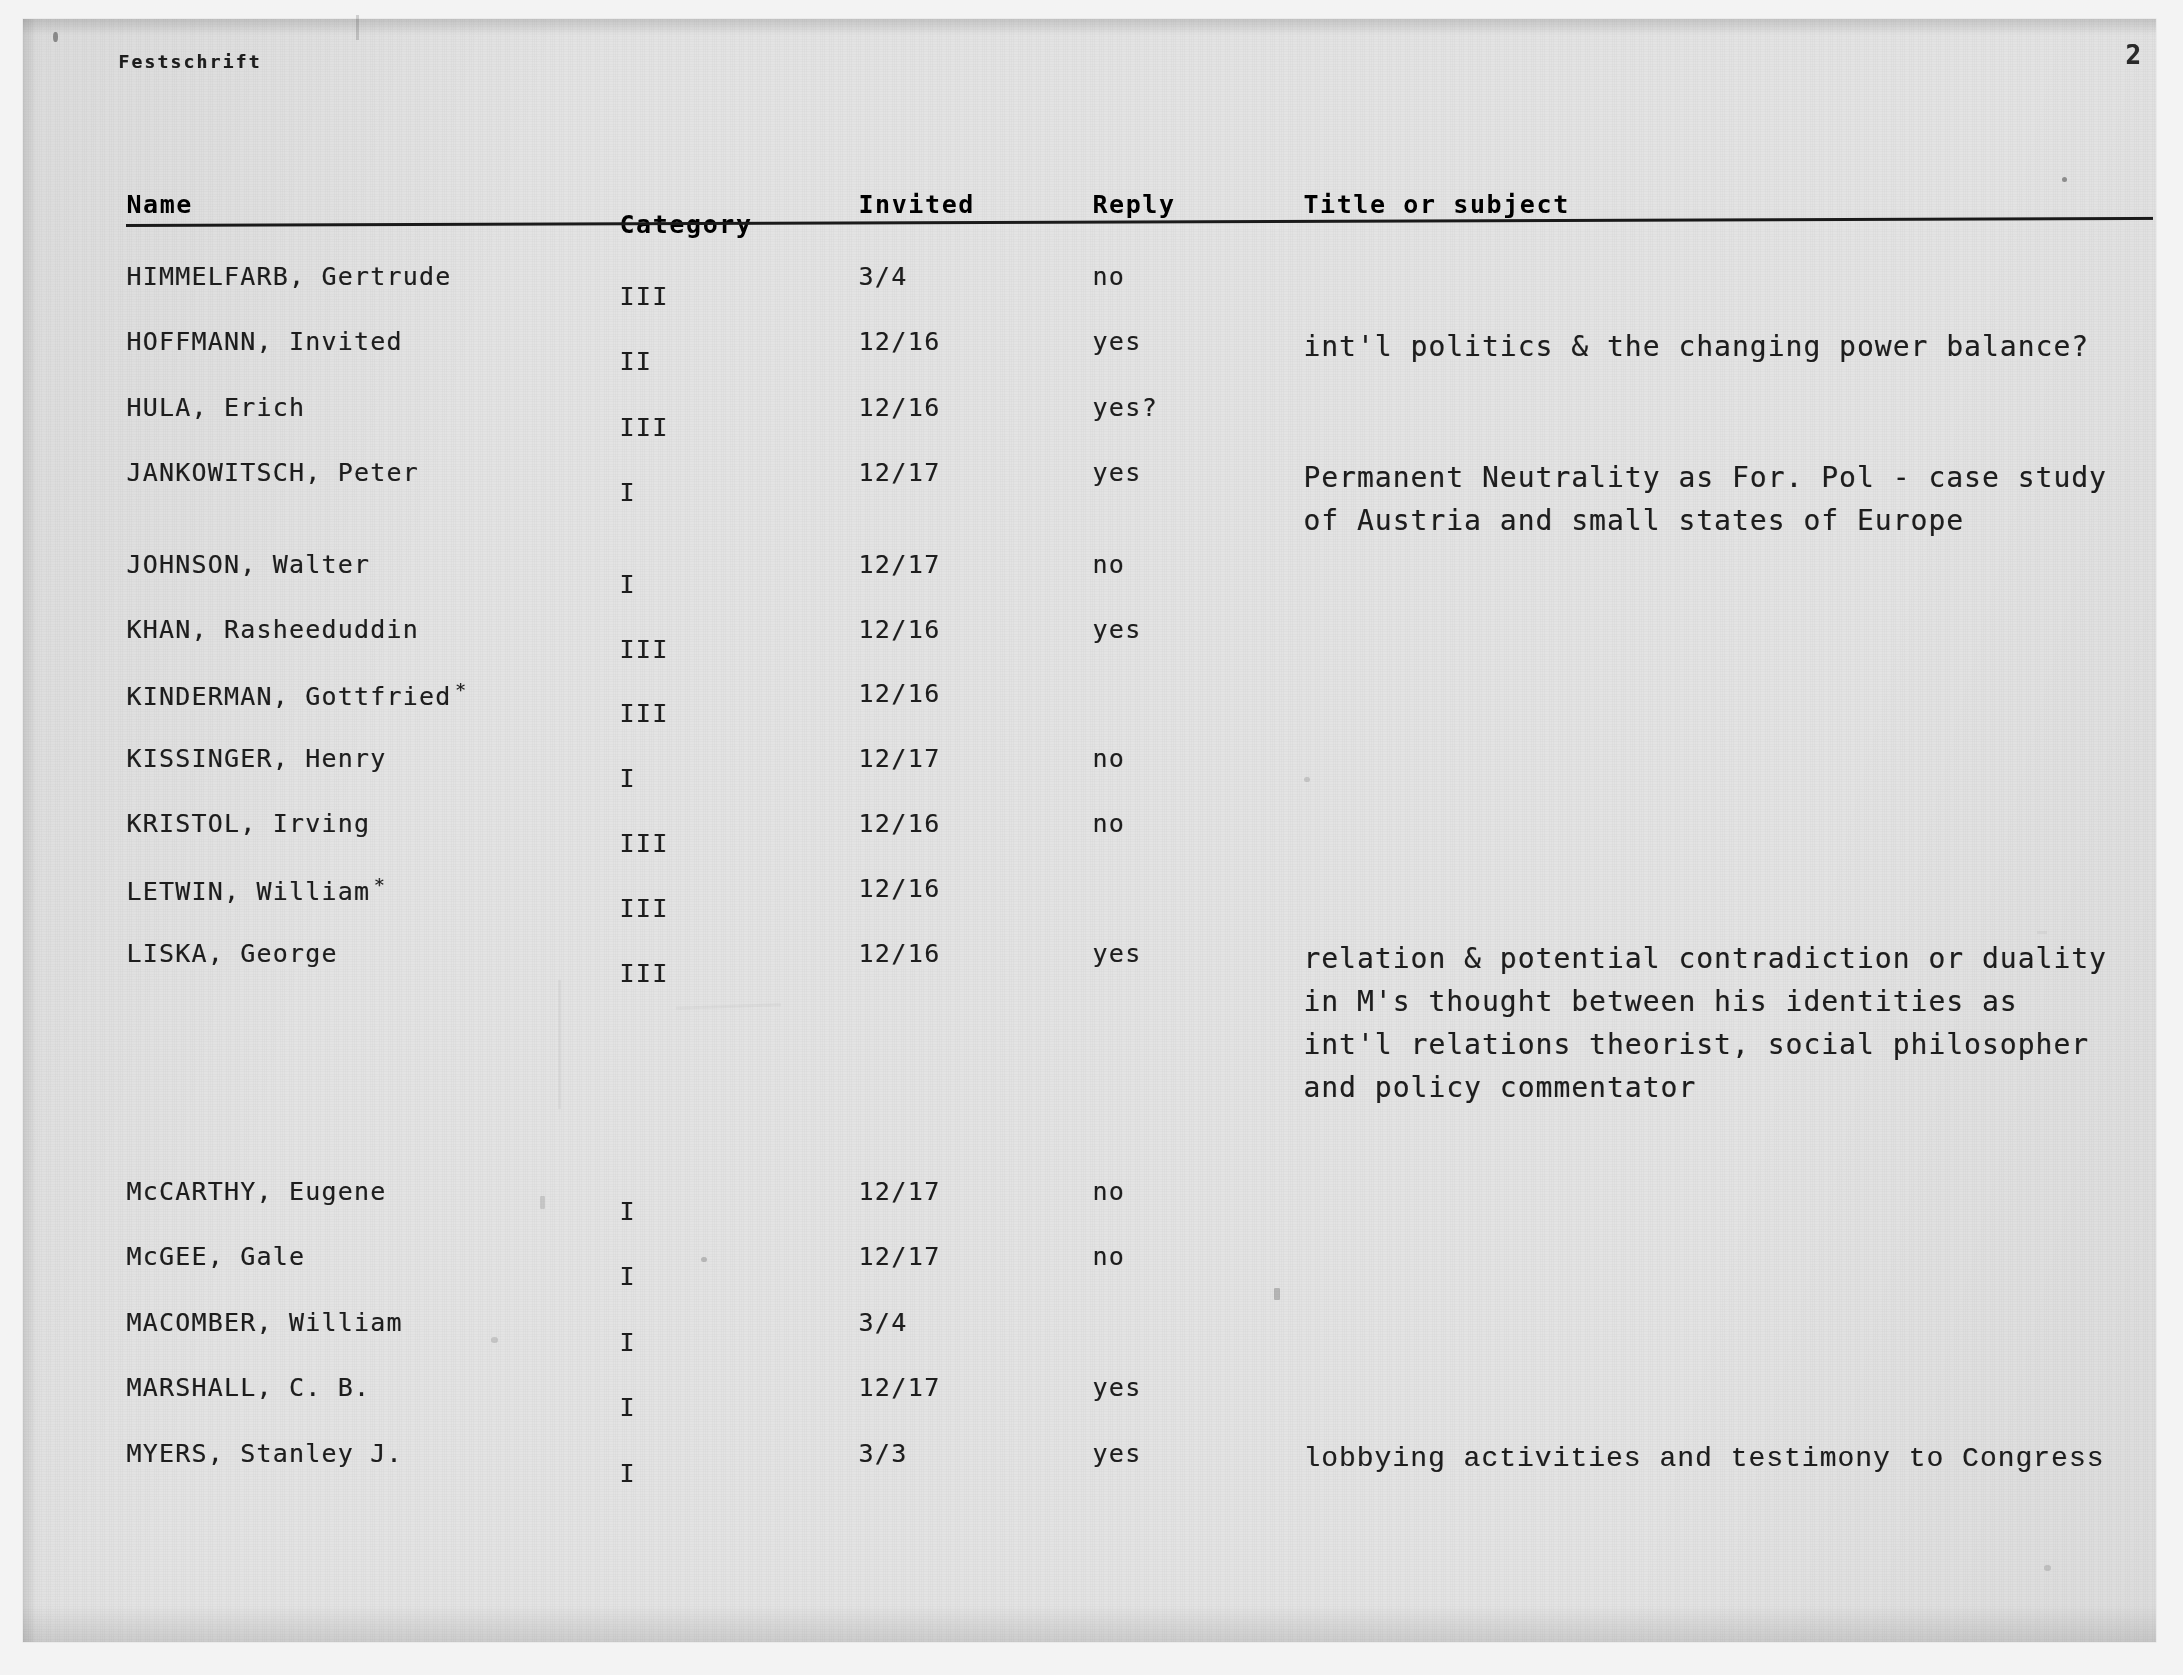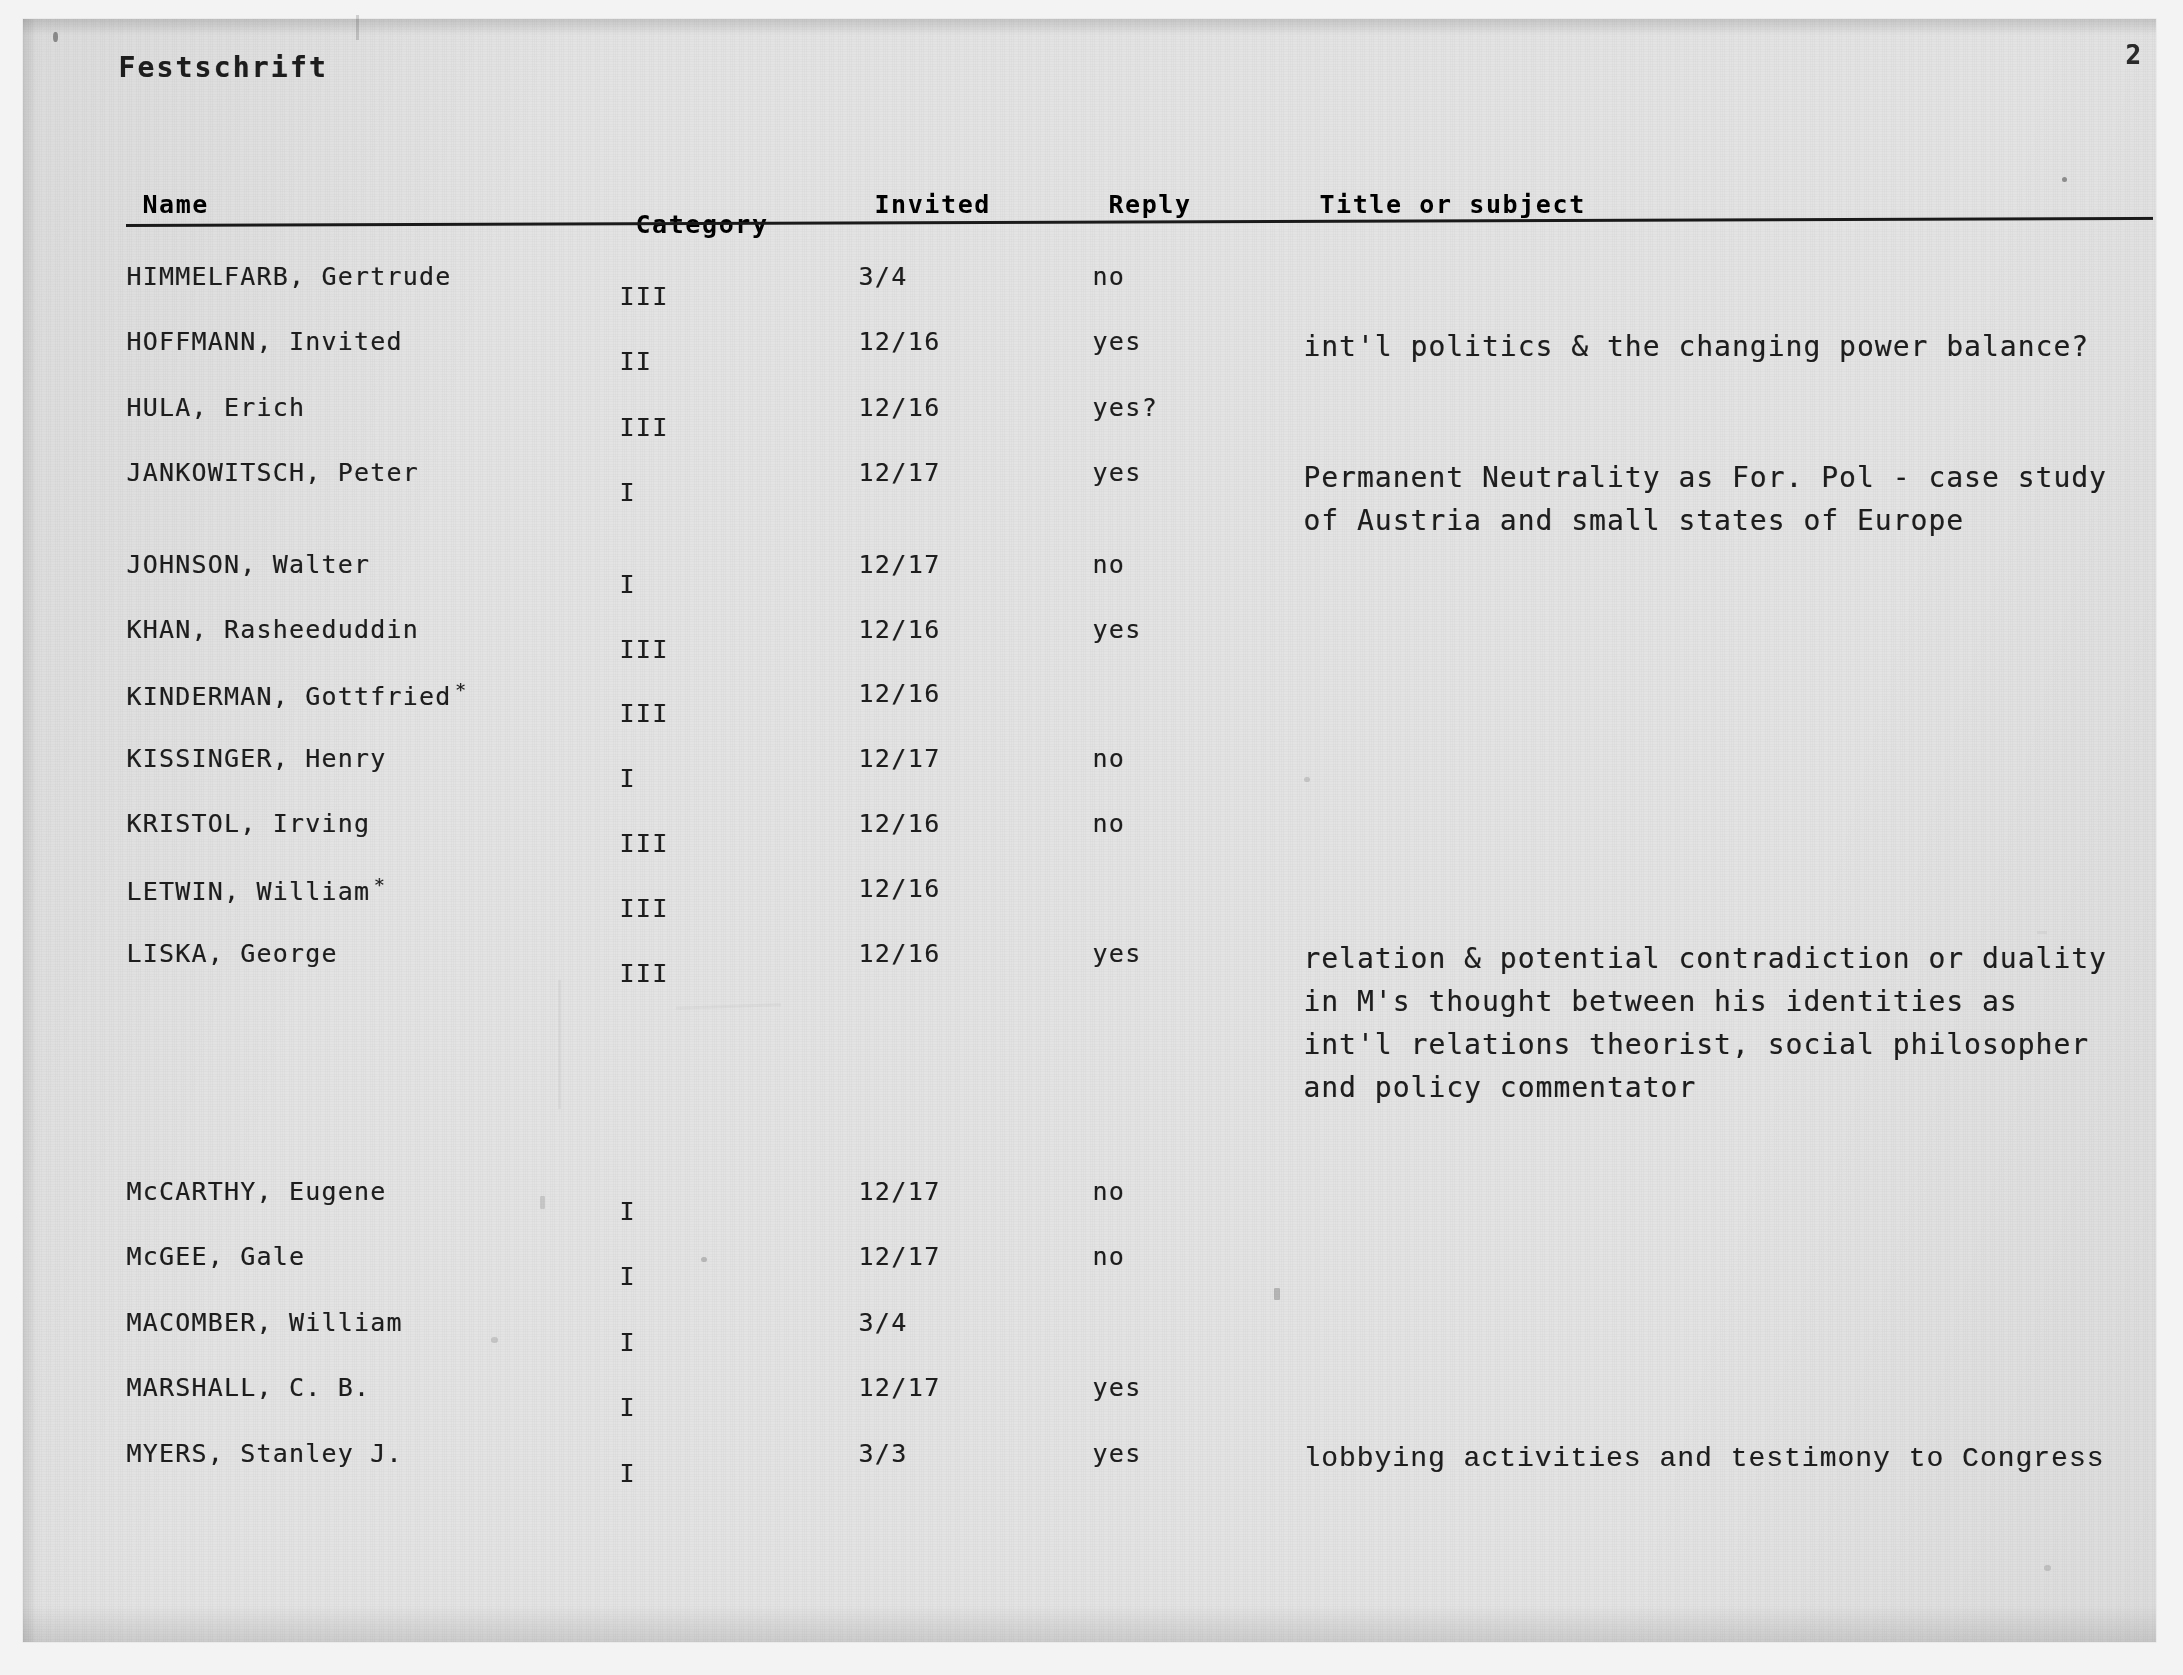--- a/index.html
+++ b/index.html
@@ -72,36 +72,36 @@
     font-size: 25px;
     letter-spacing: 0.7px;
     white-space: pre;
     text-shadow: 0.4px 0 0 rgba(0,0,0,0.30), -0.4px 0 0 rgba(0,0,0,0.18), 0 0.4px 0 rgba(0,0,0,0.15);
     filter: blur(0.2px);
   }
 
   #doc-title {
     left: 95px;
     top: 32px;
-    font-size: 28px;
+    font-size: 18px;
     letter-spacing: 2.2px;
     font-weight: 700;
   }
   #page-number {
     left: 2102px;
     top: 21.6px;
     font-size: 26px;
     font-weight: 700;
     color: #2a2a2a;
   }
 
   
   #header-row {
     position: absolute;
-    left: 16px; right: 0;
+    left: 0; right: 0;
     top: 171px;
     height: 37px;
     padding-left: 48px;
   }
   #header-row .hcell {
     position: absolute;
     top: 0;
     font-size: 25px;
     letter-spacing: 1.6px;
     font-weight: 700;

